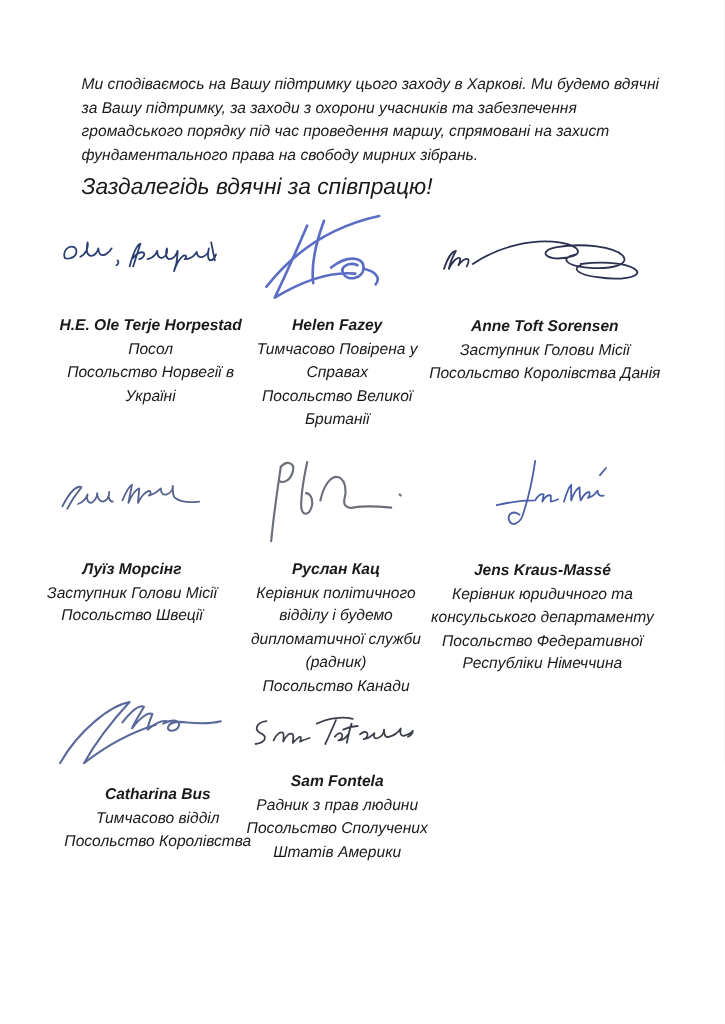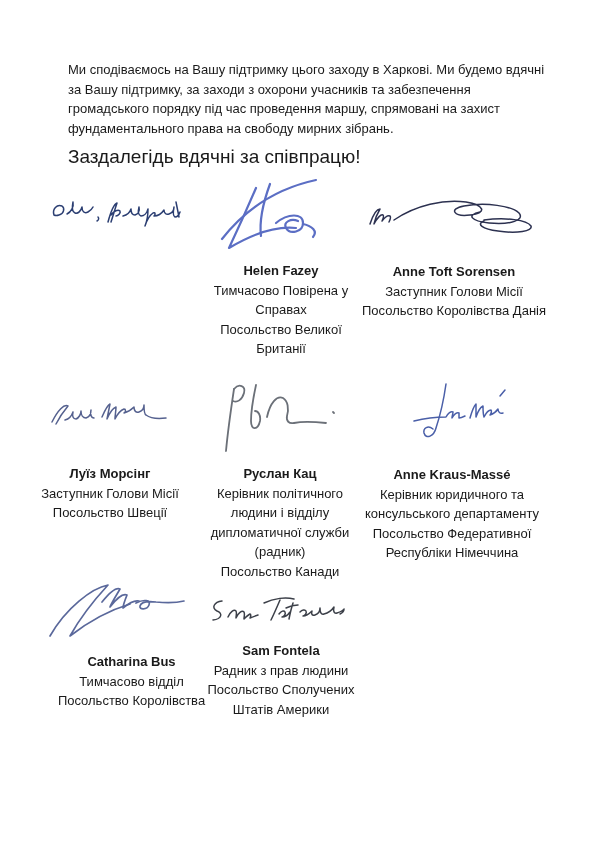--- a/index.html
+++ b/index.html
@@ -5,20 +5,21 @@
   html, body { margin: 0; padding: 0; background: #e8e8e8; }
   .page {
     position: relative;
     width: 604px;
     height: 853px;
     margin: 0 auto;
     background: #ffffff;
     font-family: "Liberation Sans", sans-serif;
     color: #1a1a1a;
     overflow: hidden;
+    font-style: italic;
   }
   .abs { position: absolute; }
   .body-par {
     left: 68px; top: 60px; width: 482px;
     font-size: 13px; line-height: 19.6px;
   }
   .closing {
     left: 68px; top: 147px; width: 400px;
     font-size: 19px; line-height: 19.6px;
   }
@@ -125,20 +126,28 @@
 
   <svg class="abs sig-svg sig-8" width="142" height="36" viewBox="0 0 142 36">
     <g fill="none" stroke-width="1.5" stroke-linecap="round" stroke-linejoin="round" stroke="#3c4049">
       <path d="M16,9 C8,10 5,16 11,19 C17,21 16,27 7,28"></path>
       <path d="M22,25 C24,20 28,17 30,19 C31,21 30,24 30,26 C32,21 36,18 38,20 C39,22 38,25 38,27 C40,25 42,23 44,22 C45,22 45,24 44,26 C46,25 49,24 52,23"></path>
       <path d="M74,8 C71,15 68,22 65,28 M58,11 C68,6 80,5 88,7"></path>
       <path d="M73,22 C75,19 78,18 79,20 C80,22 78,25 76,25 C79,25 82,23 84,20 M87,11 C85,17 84,22 83,27 M80,16 C84,14 88,13 92,13 M94,20 C96,18 99,17 100,19 C101,21 99,24 97,24 C100,24 103,22 106,19 C105,22 106,24 109,23 C112,22 114,19 114,16 C114,20 115,23 118,22 C122,21 126,18 128,15 C127,19 128,22 131,21 C134,20 137,19 138,17 C138,19 136,21 134,22"></path>
     </g>
   </svg>
 
+  <div class="abs sig-block blk-1">
+    <div class="name">H.E. Ole Terje Horpestad</div>
+    <div class="role">
+        <div>Посол</div>
+        <div>Посольство Норвегії в</div>
+        <div>Україні</div>
+      </div>
+  </div>
 
   <div class="abs sig-block blk-2">
     <div class="name">Helen Fazey</div>
     <div class="role">
         <div>Тимчасово Повірена у</div>
         <div>Справах</div>
         <div>Посольство Великої</div>
         <div>Британії</div>
       </div>
   </div>
@@ -156,29 +165,29 @@
     <div class="role">
         <div>Заступник Голови Місії</div>
         <div>Посольство Швеції</div>
       </div>
   </div>
 
   <div class="abs sig-block blk-5">
     <div class="name">Руслан Кац</div>
     <div class="role">
         <div>Керівник політичного</div>
-        <div>людини і відділу</div>
+        <div>відділу і будемо</div>
         <div>дипломатичної служби</div>
         <div>(радник)</div>
         <div>Посольство Канади</div>
       </div>
   </div>
 
   <div class="abs sig-block blk-6">
-    <div class="name">Anne Kraus-Massé</div>
+    <div class="name">Jens Kraus-Massé</div>
     <div class="role">
         <div>Керівник юридичного та</div>
         <div>консульського департаменту</div>
         <div>Посольство Федеративної</div>
         <div>Республіки Німеччина</div>
       </div>
   </div>
 
   <div class="abs sig-block blk-7">
     <div class="name">Catharina Bus</div>

